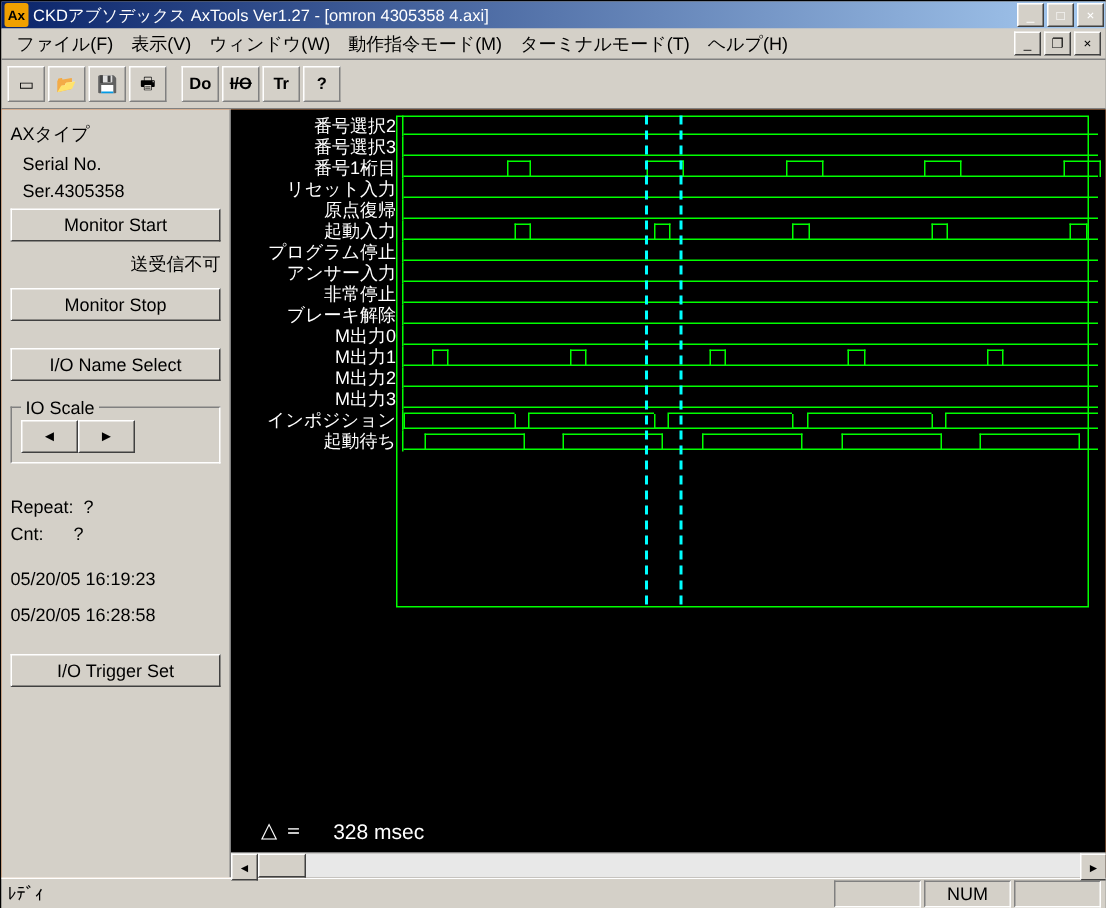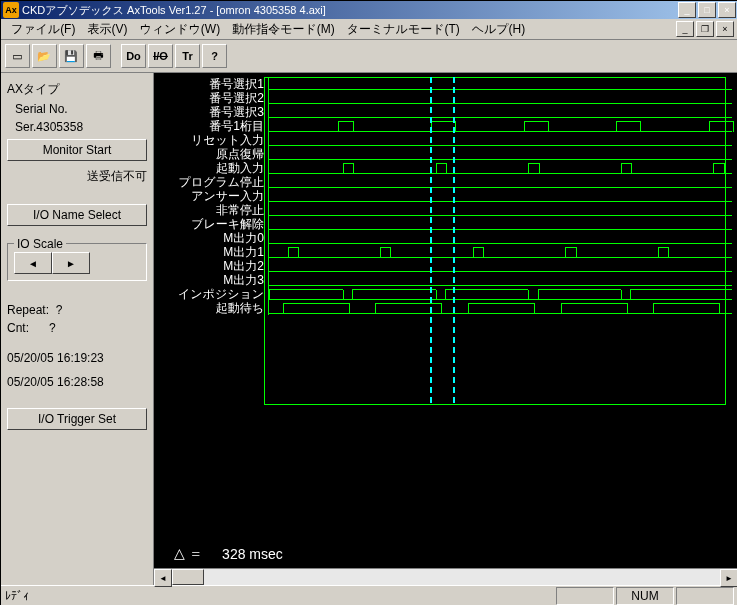--- a/index.html
+++ b/index.html
@@ -94,20 +94,21 @@
     <div class="tbtn txt">?</div>
   </div>
 
   <div class="mainarea">
     <div class="sidebar">
       <div class="lbl">AXタイプ</div>
       <div class="lbl" style="padding-left:8px">Serial No.</div>
       <div class="lbl" style="padding-left:8px">Ser.4305358</div>
       <div class="btn"><span>Monitor Start</span></div>
       <div class="lbl" style="text-align:right;margin:4px 0">送受信不可</div>
+      <div class="btn"><span>Monitor Stop</span></div>
       <div style="height:12px"></div>
       <div class="btn"><span>I/O Name Select</span></div>
       <div style="height:8px"></div>
       <div class="groupbox">
         <div class="gtitle">IO Scale</div>
         <div class="arrowbtns">
           <div class="arrowbtn">◄</div>
           <div class="arrowbtn">►</div>
         </div>
       </div>
@@ -118,26 +119,20 @@
       <div class="lbl">05/20/05 16:19:23</div>
       <div style="height:6px"></div>
       <div class="lbl">05/20/05 16:28:58</div>
       <div style="height:14px"></div>
       <div class="btn"><span>I/O Trigger Set</span></div>
     </div>
 
     <div class="timeline">
       <div class="waveform">
         <div class="wave-container" id="wave-container" style="margin-right:6px">
-            <div class="sig-row">
-              <div class="sig-label">番号選択1</div>
-              <div class="sig-area">
-                <div class="hline" style="bottom:1px"></div>
-              </div>
-            </div>
             <div class="sig-row">
               <div class="sig-label">番号選択2</div>
               <div class="sig-area">
                 <div class="hline" style="bottom:1px"></div>
               </div>
             </div>
             <div class="sig-row">
               <div class="sig-label">番号選択3</div>
               <div class="sig-area">
                 <div class="hline" style="bottom:1px"></div>

